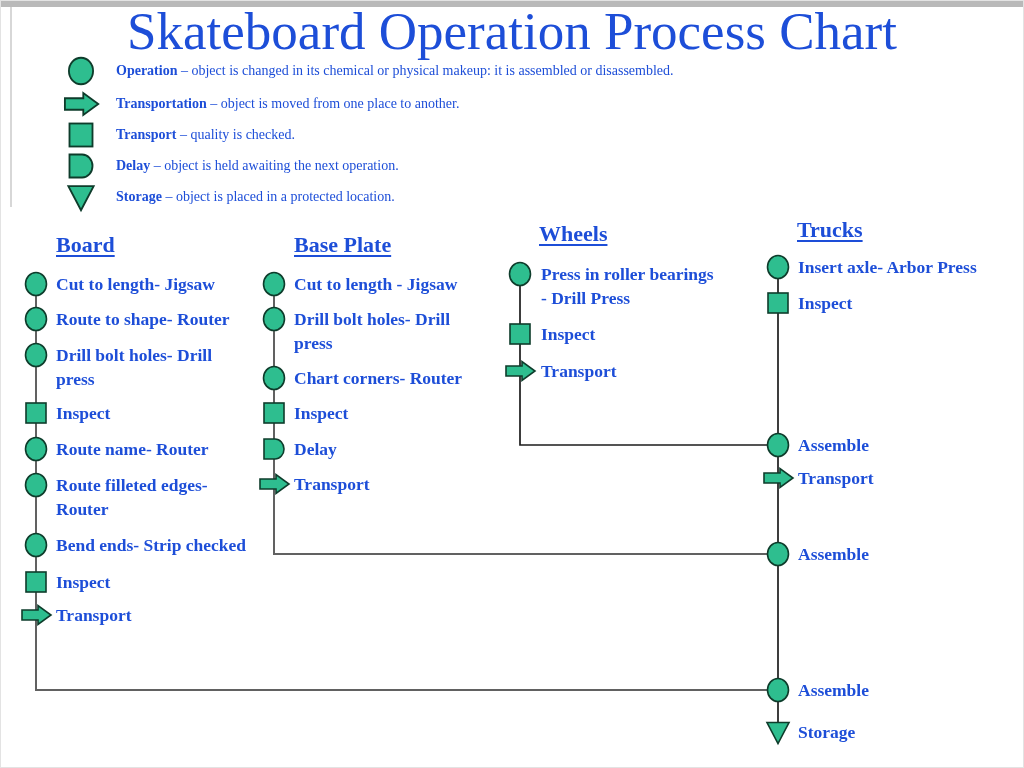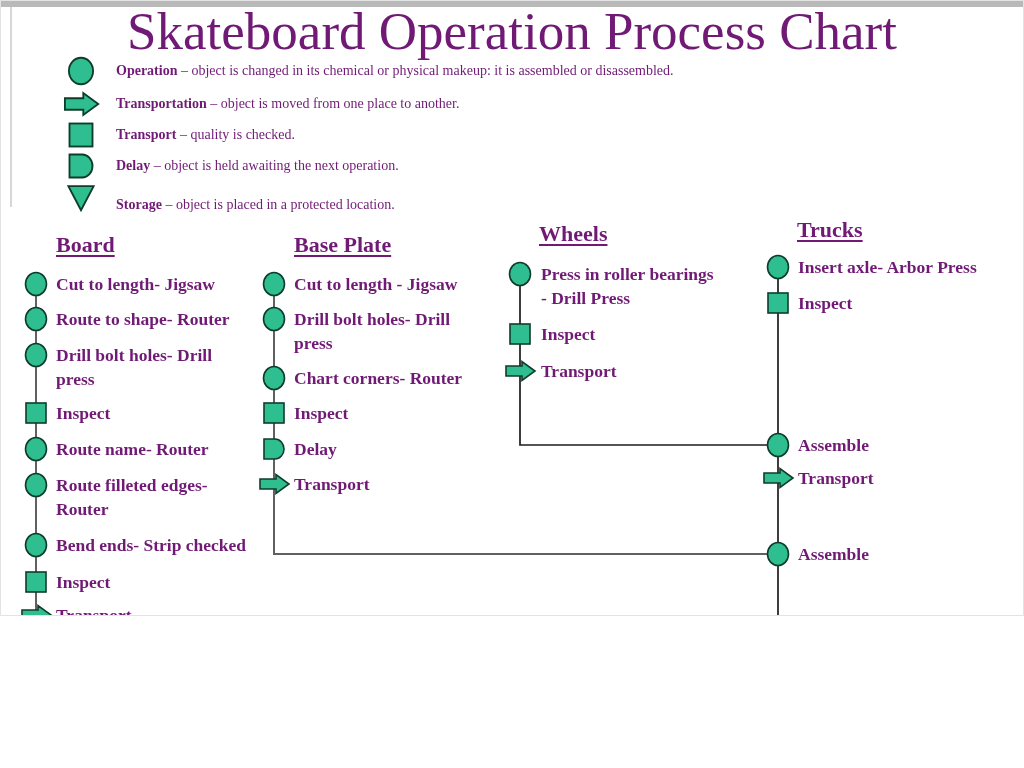--- a/index.html
+++ b/index.html
@@ -1,18 +1,18 @@
 <!DOCTYPE html>
 <html><head>
 <meta charset="utf-8">
 <style>
   html,body{margin:0;padding:0;background:#ffffff;}
   .slide{
-    position:relative;width:1024px;height:616px;background:#ffffff;
-    font-family:"Liberation Serif",serif;color:#701a75;overflow:hidden;
+    position:relative;width:1024px;height:768px;background:#ffffff;
+    font-family:"Liberation Serif",serif;color:#1d4ed8;overflow:hidden;
     border:1px solid #e3e3e3;box-sizing:border-box;
   }
   .top-strip{position:absolute;top:0;left:0;width:1024px;height:6px;background:#b9b9b9;}
   .left-strip{position:absolute;top:6px;left:9px;width:2px;height:200px;background:#d7d7d7;}
   .title{
     position:absolute;top:0px;left:0;width:100%;text-align:center;
     font-size:53px;font-weight:400;letter-spacing:0px;white-space:nowrap;
   }
   .legend-item{position:absolute;display:flex;align-items:center;height:32px;}
   .legend-item svg{flex:0 0 auto;}
@@ -53,21 +53,21 @@
           <rect x="-11.5" y="-11.5" width="23" height="23" fill="#2ebe8f" stroke="#0e3c2b" stroke-width="1.8399999999999999"></rect>
         </svg>
         <span class="legend-text"><span class="legend-term">Transport</span><span> – quality is checked.</span></span>
       </div>
       <div class="legend-item" style="left: 61px; top: 149px;">
         <svg width="38" height="32" viewBox="-19 -16 38 32">
           <path d="M -11.5 -11.5 h 12.649999999999999 a 10.35 11.5 0 0 1 0 23 h -12.649999999999999 z" fill="#2ebe8f" stroke="#0e3c2b" stroke-width="1.8399999999999999"></path>
         </svg>
         <span class="legend-text"><span class="legend-term">Delay</span><span> – object is held awaiting the next operation.</span></span>
       </div>
-      <div class="legend-item" style="left: 61px; top: 180px; align-items: flex-end;">
+      <div class="legend-item" style="left: 61px; top: 180px;">
         <svg width="38" height="32" viewBox="-19 -16 38 32">
           <polygon points="-12.649999999999999,-10.924999999999999 12.649999999999999,-10.924999999999999 0,13.225" fill="#2ebe8f" stroke="#0e3c2b" stroke-width="1.8399999999999999"></polygon>
         </svg>
         <span class="legend-text"><span class="legend-term">Storage</span><span> – object is placed in a protected location.</span></span>
       </div>
     </div>
   <svg id="diagram" width="1024" height="768" viewBox="0 0 1024 768">
       <polyline points="35,283 35,689 770,689" fill="none" stroke="#616161" stroke-width="2"></polyline>
       <ellipse cx="35" cy="283" rx="10.5" ry="11.5" fill="#2ebe8f" stroke="#0e3c2b" stroke-width="1.6"></ellipse>
       <ellipse cx="35" cy="318" rx="10.5" ry="11.5" fill="#2ebe8f" stroke="#0e3c2b" stroke-width="1.6"></ellipse>

